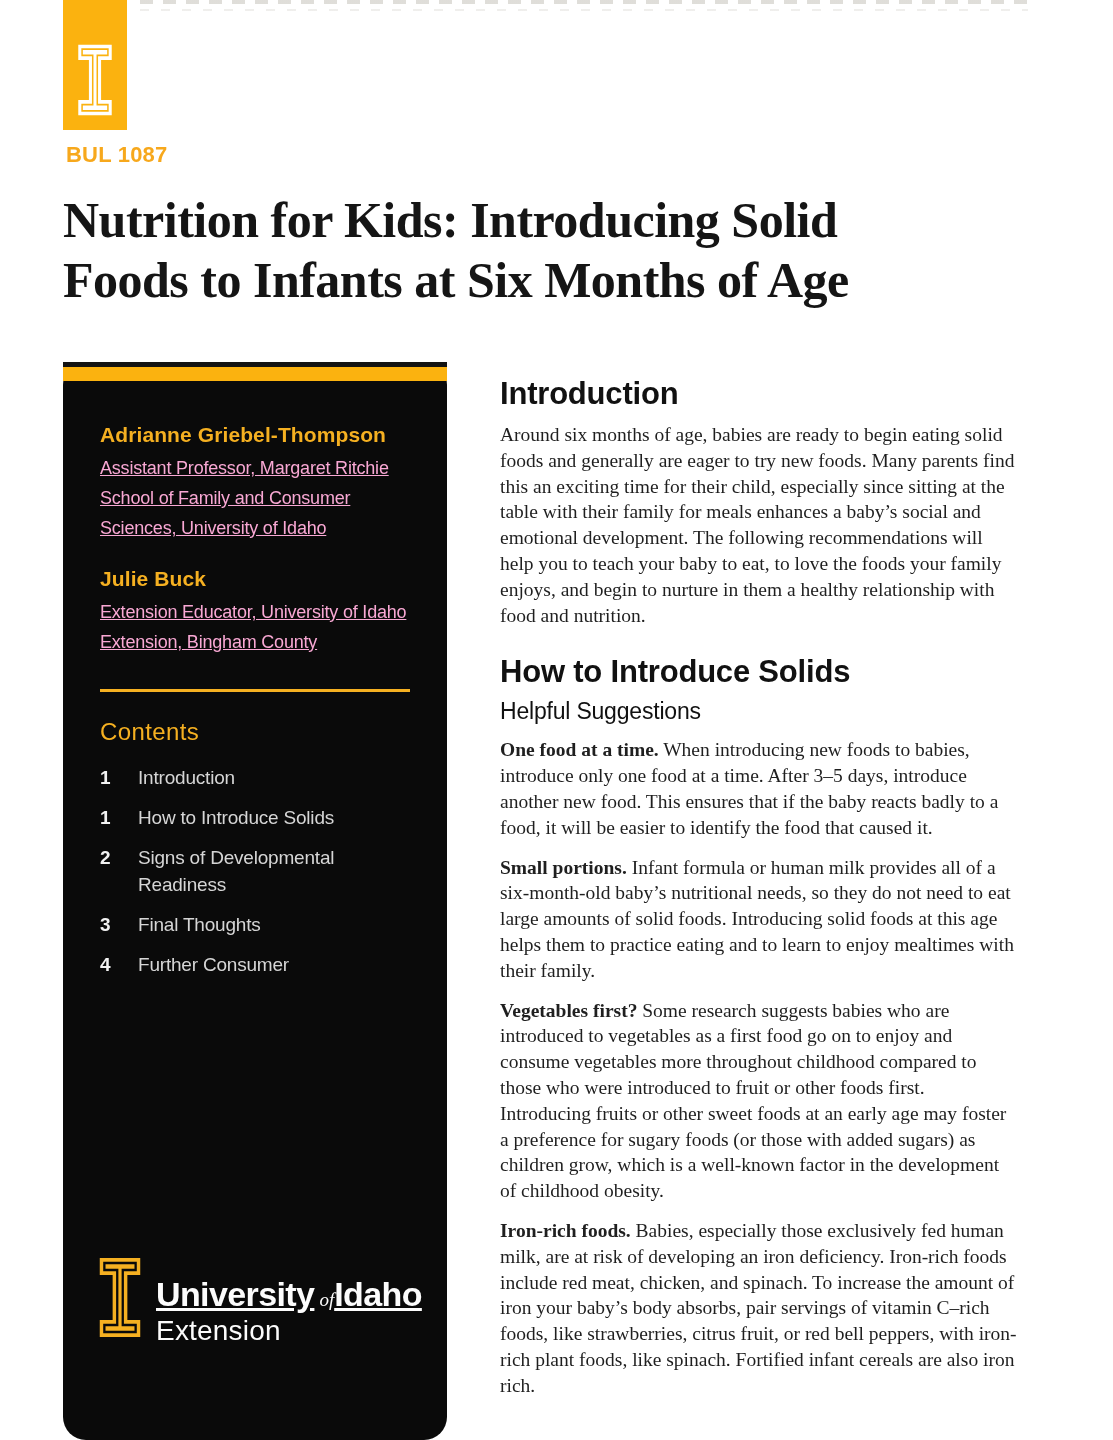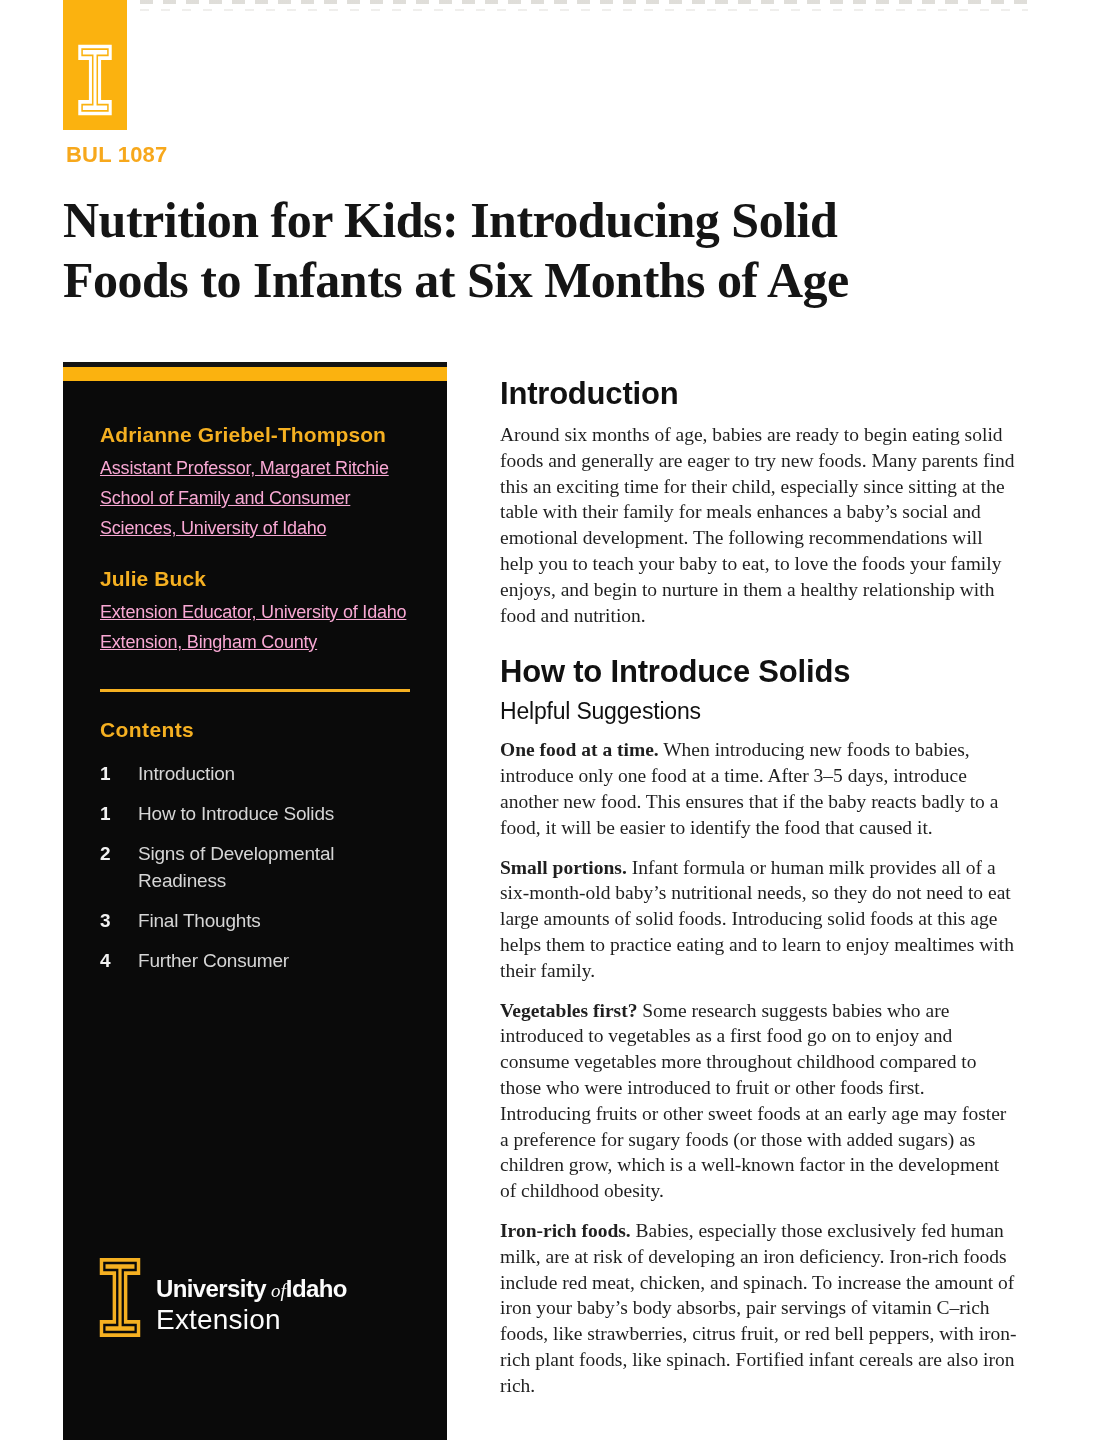--- a/index.html
+++ b/index.html
@@ -40,20 +40,21 @@
     font-family:"Liberation Serif", serif;
     font-weight:700; font-size:50px; line-height:60px;
     letter-spacing:-0.5px; color:#151515;
   }
   .doc-title span { display:block; white-space:nowrap; }
 
   
   .sidebar {
     position:absolute; left:63px; top:362px; width:384px; height:1078px;
     background:#0A0A0A;
+    border-radius:23px;
   }
   .sidebar .black-strip { height:5px; background:#131313; }
   .sidebar .gold-bar { height:14px; background:#FBB20F; }
   .sidebar-inner { padding:42px 33px 0 37px; }
 
   .author { margin-bottom:24px; }
   .author-name {
     color:#F5B021; font-size:21px; font-weight:700;
     letter-spacing:0.1px; margin-bottom:6px;
   }
@@ -61,40 +62,40 @@
     color:#f9a8d4; font-size:18px; line-height:30px; letter-spacing:-0.2px;text-decoration:underline;
   }
 
   .sidebar-divider {
     border:none; border-top:3px solid #F5B021;
     margin:32px 0 0 0; width:310px;
   }
 
   .contents-heading {
     margin-top:26px;
-    color:#F5B021; font-size:21px; font-weight:700; letter-spacing:0.4px;
+    color:#F5B021; font-size:24px; font-weight:400; letter-spacing:0.4px;
   }
   .contents-list { margin-top:18px; }
   .contents-row { display:flex; margin-bottom:13px; }
   .contents-page {
     width:38px; flex:0 0 38px;
     color:#F2F2F2; font-size:19px; font-weight:700; line-height:27px;
   }
   .contents-label {
     color:#D6D6D6; font-size:19px; line-height:27px;
     letter-spacing:-0.2px; max-width:250px;
   }
 
   .extension-logo {
     position:absolute; left:34px; top:893px;
     display:flex; align-items:flex-start;
   }
   .extension-logo .logo-text { margin-left:13px; margin-top:20px; color:#FCFCFC; }
   .uni-line { display:flex; align-items:baseline; white-space:nowrap; }
-  .uni-word { font-size:24px; font-weight:700; letter-spacing:-0.6px; }
+  .uni-word { font-size:34px; font-weight:700; letter-spacing:-0.6px;text-decoration:underline; }
   .of-word {
     font-family:"Liberation Serif", serif; font-style:italic;
     font-size:19px; margin:0 0 0 5px;
   }
   .ext-word { font-size:28px; font-weight:400; letter-spacing:0.2px; margin-top:1px; }
 
   
   .main-col {
     position:absolute; left:500px; top:376px; width:518px;
     color:#1C1C1C;

